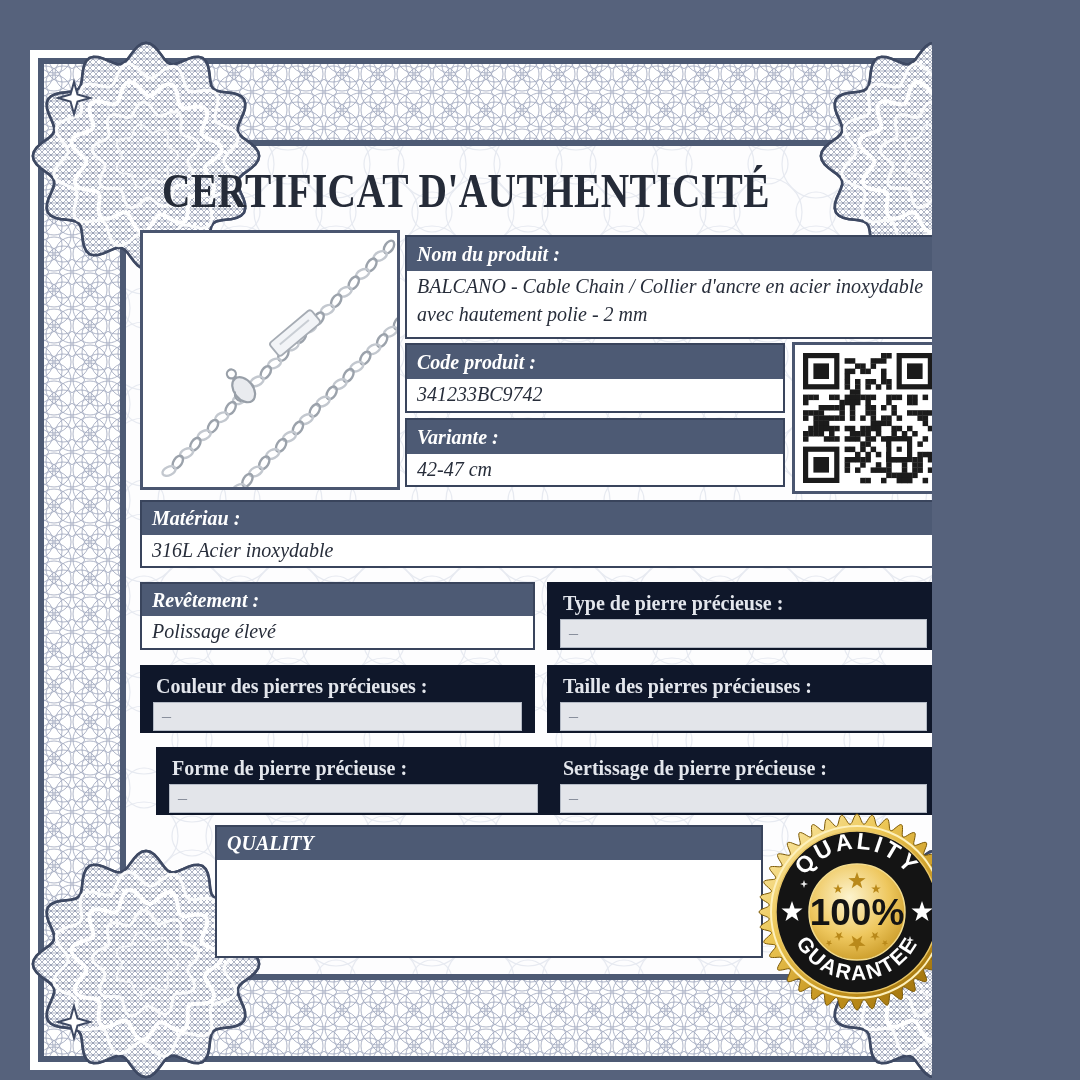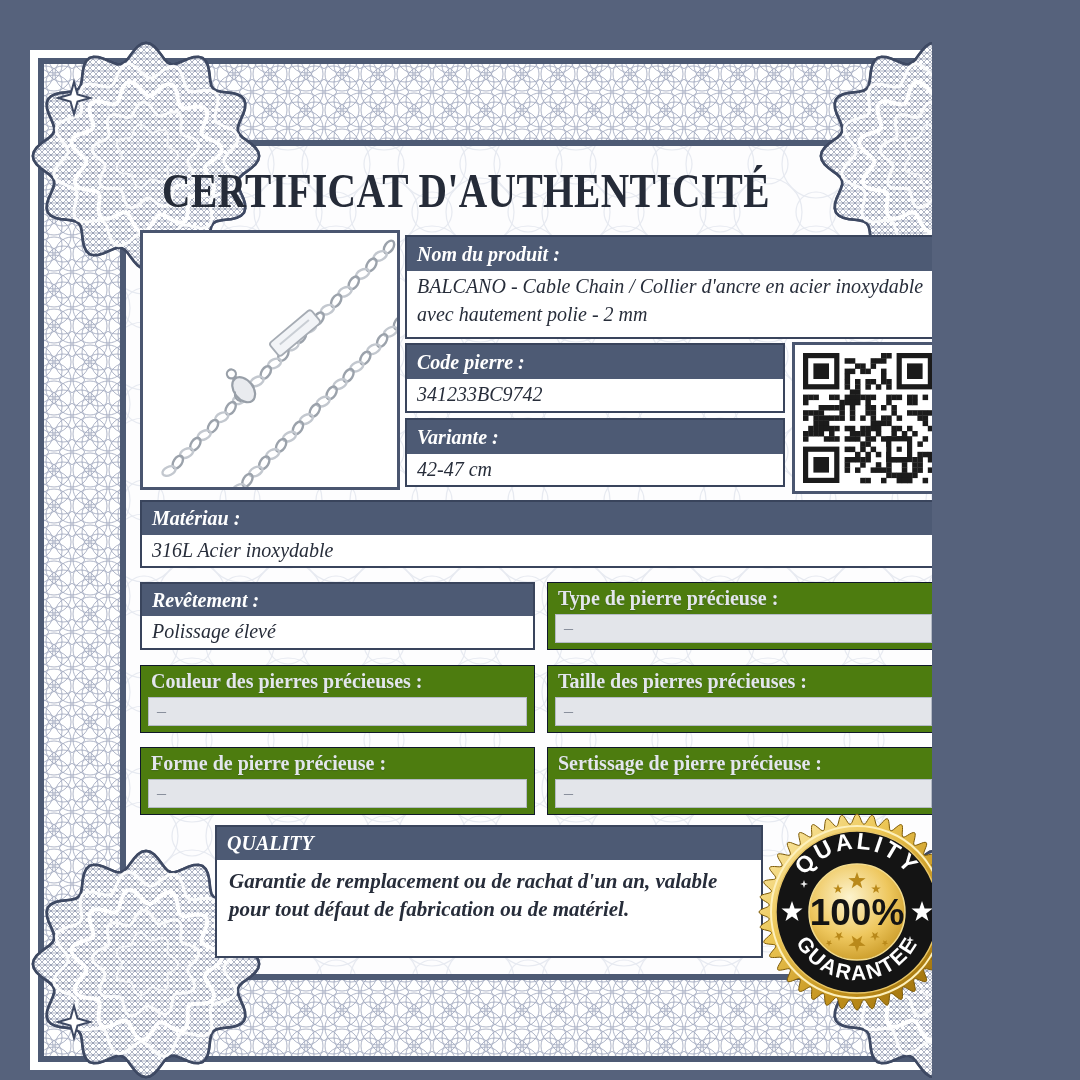--- a/index.html
+++ b/index.html
@@ -13,21 +13,21 @@
          transform:scaleX(.82);letter-spacing:.5px;}
 
   .photo{position:absolute;left:140px;top:210px;width:260px;height:260px;
          background:#fff;border:3px solid #4a5670;box-sizing:border-box;}
 
   .fieldbox{position:absolute;border:2px solid #39445c;background:#fff;box-sizing:border-box;font-style:italic;}
   .fieldbox .hdr{background:#4d5a74;color:#fff;font-weight:bold;font-size:20px;
         display:flex;align-items:center;padding:0 10px;box-sizing:border-box;}
   .fieldbox .val{color:#272d3a;font-size:20px;padding:1px 10px;line-height:1.42;box-sizing:border-box;}
 
-  .mutedbox{position:absolute;background:#4d7c0f;border:1px solid #0f172a;box-sizing:border-box;}
+  .mutedbox{position:absolute;background:#0f172a;border:6px solid #0f172a;box-sizing:border-box;}
   .mutedbox .hdr2{color:#e3e6ec;font-weight:bold;font-size:20px;height:31px;display:flex;
         align-items:center;padding:0 10px;text-shadow:0 1px 1px rgba(40,48,66,.25);}
   .mutedbox .val2{background:#e3e5ea;border:1px solid #b4bac5;margin:0 7px 7px 7px;height:29px;
         display:flex;align-items:center;padding:0 8px;color:#858c99;font-size:18px;box-sizing:border-box;}
 
   .qr{position:absolute;left:792px;top:322px;width:152px;height:152px;background:#fff;
       border:3px solid #4a5670;box-sizing:border-box;}
 
   .warranty-body{font-weight:bold;font-size:21px;color:#272d3a;line-height:1.33;padding:8px 12px;}
 </style>
@@ -171,21 +171,21 @@
         </g>
       </svg>
   </div>
 
   <div class="fieldbox" style="left:405px;top:215px;width:535px;height:104px">
     <div class="hdr" style="height:34px">Nom du produit :</div>
     <div class="val">BALCANO - Cable Chain / Collier d'ancre en acier inoxydable avec hautement polie - 2 mm</div>
   </div>
 
   <div class="fieldbox" style="left:405px;top:323px;width:380px;height:70px">
-    <div class="hdr" style="height:34px">Code pierre :</div>
+    <div class="hdr" style="height:34px">Code produit :</div>
     <div class="val">341233BC9742</div>
   </div>
 
   <div class="fieldbox" style="left:405px;top:398px;width:380px;height:69px">
     <div class="hdr" style="height:34px">Variante :</div>
     <div class="val">42-47 cm</div>
   </div>
 
   <div class="qr">
     <svg id="qrsvg" width="146" height="146" viewBox="0 0 146 146">
@@ -432,33 +432,32 @@
   <div class="mutedbox" style="left:140px;top:645px;width:395px;height:68px">
     <div class="hdr2">Couleur des pierres précieuses :</div>
     <div class="val2">–</div>
   </div>
 
   <div class="mutedbox" style="left:547px;top:645px;width:393px;height:68px">
     <div class="hdr2">Taille des pierres précieuses :</div>
     <div class="val2">–</div>
   </div>
 
-  <div class="mutedbox" style="left:140px;top:727px;width:395px;height:68px">
+  <div class="mutedbox" style="left:156px;top:727px;width:395px;height:68px">
     <div class="hdr2">Forme de pierre précieuse :</div>
     <div class="val2">–</div>
   </div>
 
   <div class="mutedbox" style="left:547px;top:727px;width:393px;height:68px">
     <div class="hdr2">Sertissage de pierre précieuse :</div>
     <div class="val2">–</div>
   </div>
 
   <div class="fieldbox" style="left:215px;top:805px;width:548px;height:133px">
     <div class="hdr" style="height:33px">QUALITY</div>
-    <div class="warranty-body">Garantie de remplacement ou de rachat d'un an, valable pour tout défaut de fabrication ou de matériel.</div>
   </div>
 
   <svg id="badge" class="abs" style="left:757px;top:792px" width="200" height="200" viewBox="0 0 200 200">
     <defs>
       <linearGradient id="goldL" x1="0" y1="0" x2="1" y2="1">
         <stop offset="0" stop-color="#fff3c2"></stop>
           <stop offset="0.35" stop-color="#ecc654"></stop>
         <stop offset="0.65" stop-color="#c2911c"></stop>
           <stop offset="1" stop-color="#8f6407"></stop>
       </linearGradient>

